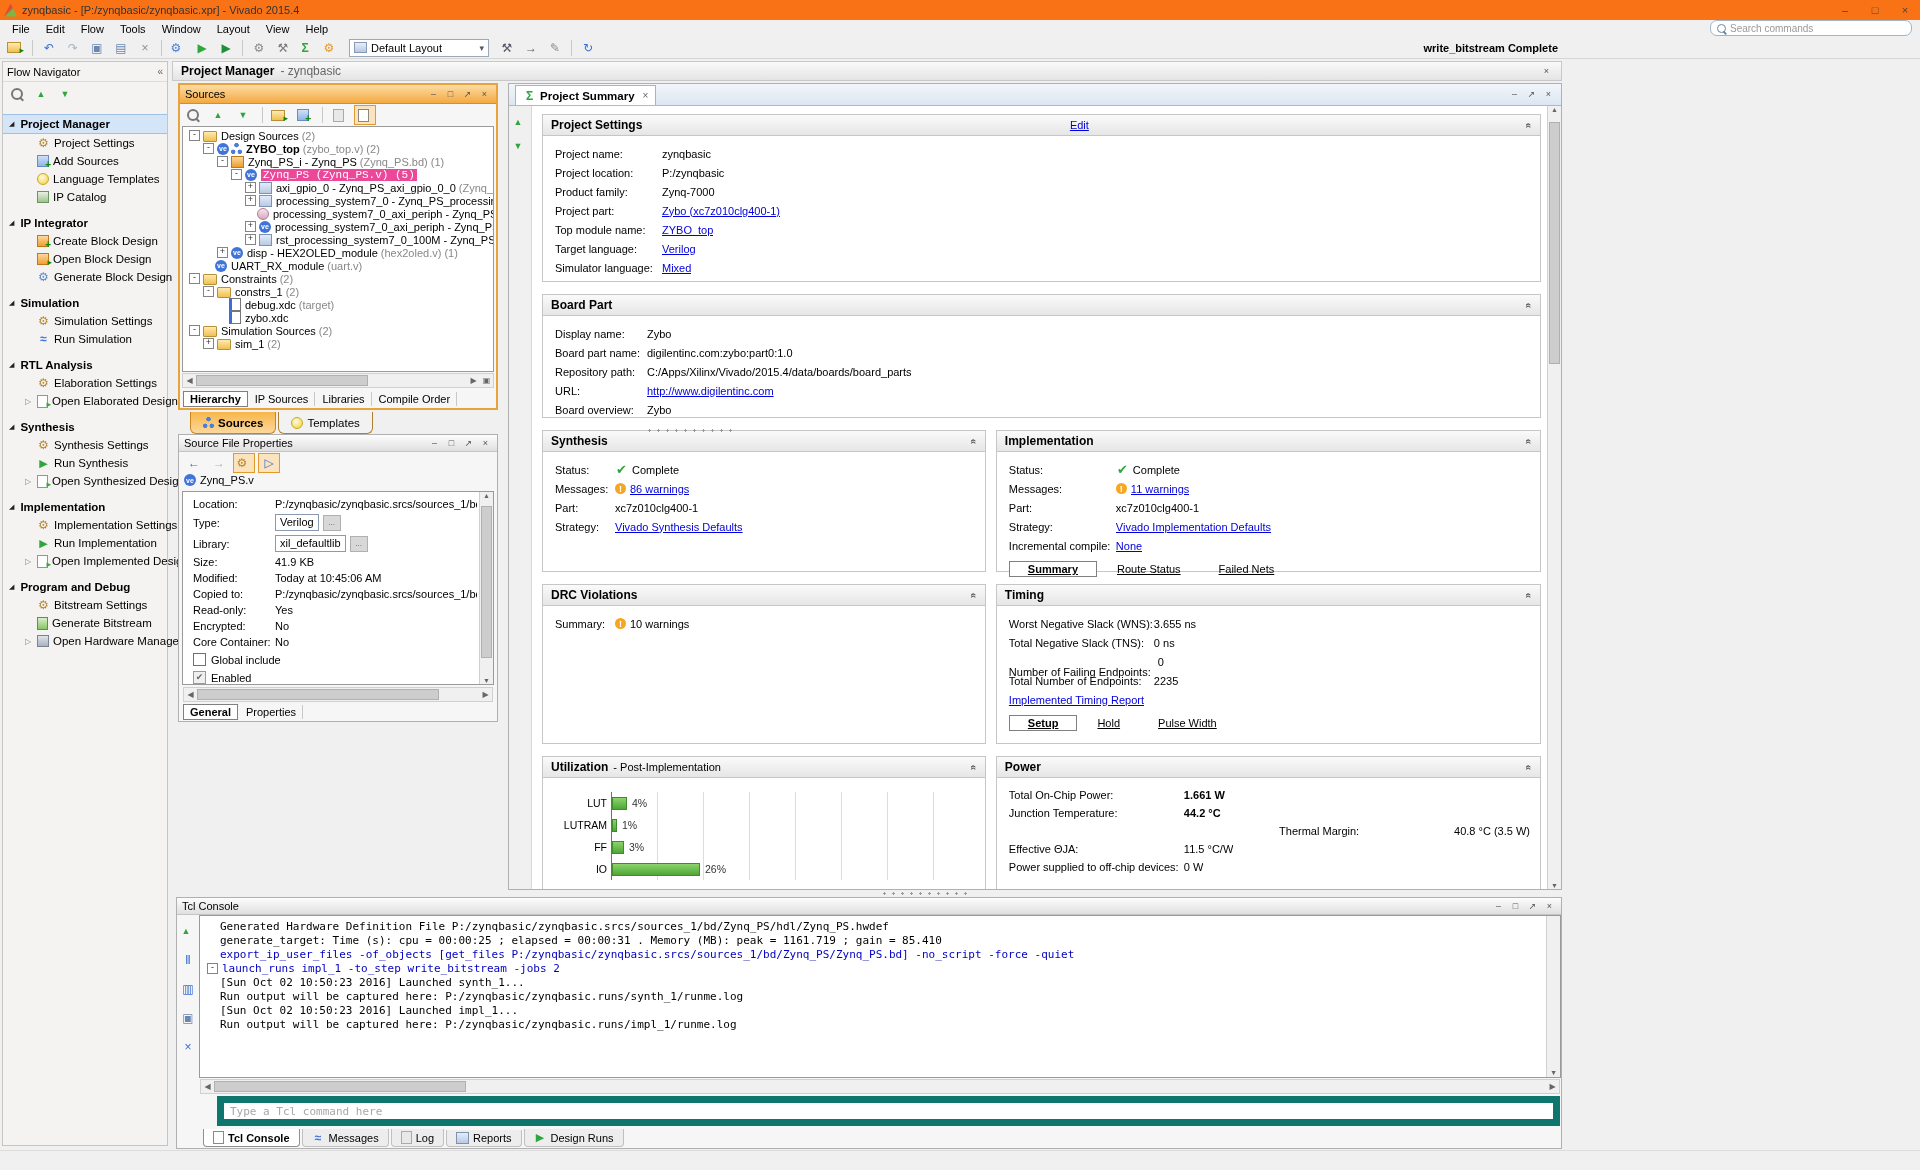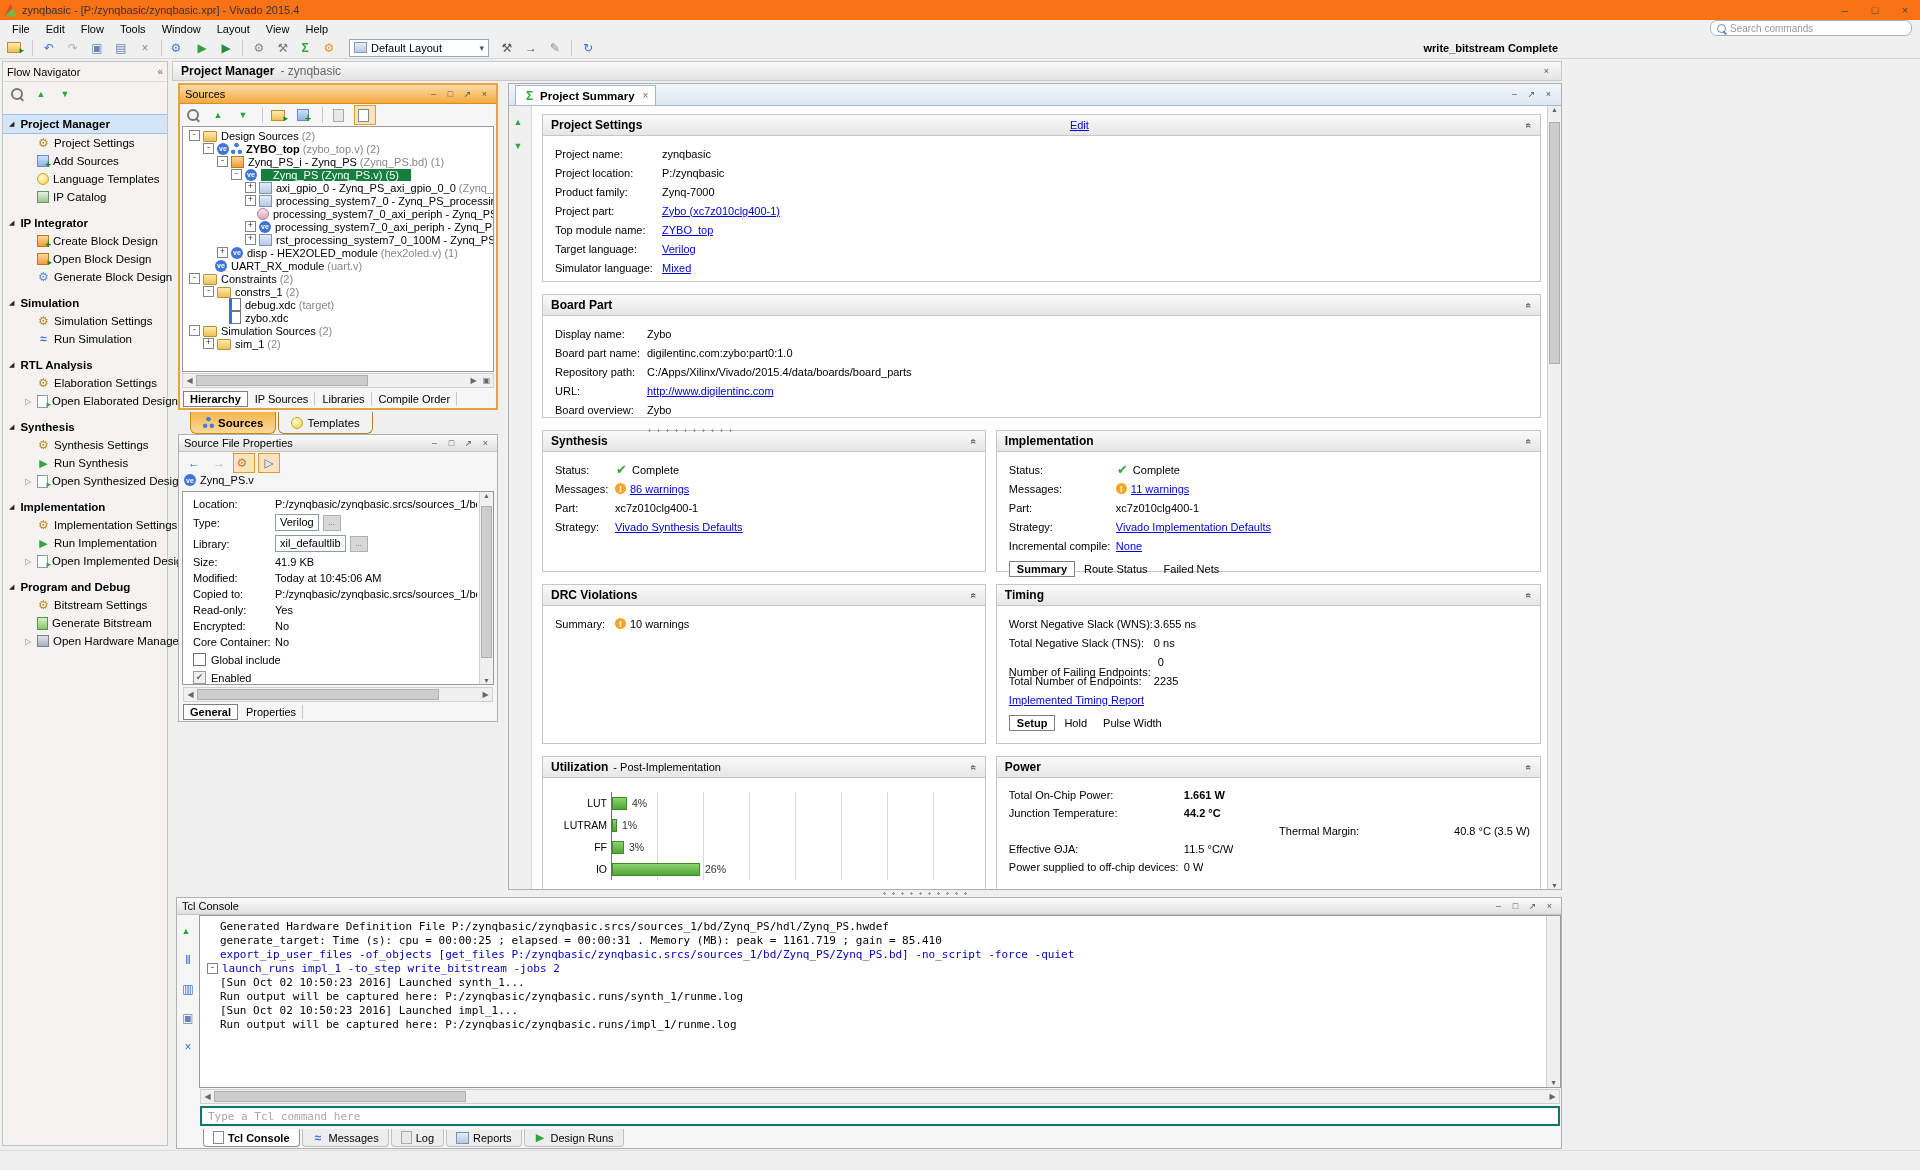--- a/index.html
+++ b/index.html
@@ -89,21 +89,21 @@
   .ptools{height:22px;flex:none;display:flex;align-items:center;padding:0 3px;gap:1px;}
   
   #pm-band{left:172px;top:61px;width:1390px;height:20px;background:linear-gradient(#fafafa,#e4e4e4);
     border:1px solid #c8c8c8;box-sizing:border-box;display:flex;align-items:center;padding:0 8px;}
   #pm-band .sub{color:#666;margin-left:6px;}
   #sources-panel{left:178px;top:83px;width:320px;height:327px;border:2px solid #e8a33d;}
   #srctree{flex:1;background:#fff;border:1px solid #9a9a9a;margin:0 2px;overflow:hidden;padding:2px 0 0 2px;}
   .trow{height:13px;display:flex;align-items:center;white-space:nowrap;font-size:11px;overflow:hidden;}
   .texp{width:9px;height:9px;border:1px solid #848484;background:#fff;font-size:9px;line-height:7px;text-align:center;margin-right:3px;flex:none;color:#333;}
   .texp.none{border:none;background:transparent;}
-  .tlbl.sel{background:#15803d;color:#fff;padding:0 12px;}
+  .tlbl.sel{background:#ec4899;color:#fff;padding:0 2px;font-family:Liberation Mono, monospace;}
   .tsuf{color:#888;margin-left:3px;}
   .hscroll{height:13px;flex:none;display:flex;align-items:center;background:#f0f0f0;border:1px solid #d0d0d0;margin:1px 2px;}
   .sarrow{width:13px;text-align:center;font-size:8px;color:#666;flex:none;}
   .sthumb{height:9px;background:#cdcdcd;border:1px solid #b0b0b0;}
   .vtabs{height:19px;flex:none;display:flex;align-items:center;padding:0 3px;gap:1px;font-size:11px;}
   .view-tab{padding:1px 6px;border-right:1px solid #c8c8c8;}
   .view-tab.active{background:#fff;border:1px solid #808080;font-weight:bold;}
   #srcdock{left:178px;top:412px;width:320px;height:22px;display:flex;gap:2px;padding-left:12px;box-sizing:border-box;}
   .dock-tab{display:flex;align-items:center;padding:2px 12px;font-size:11.5px;border:1px solid #b08030;border-top:none;border-radius:0 0 6px 6px;background:#f2f2f2;}
   .dock-tab.active{background:linear-gradient(#f8b64a,#fbd89c);font-weight:bold;border-color:#c8861c;}
@@ -141,42 +141,42 @@
   .secbody{padding:8px 10px 10px 12px;}
   .srow{display:flex;align-items:center;height:19px;font-size:11px;white-space:nowrap;}
   .slbl{flex:none;}
   .sval{overflow:hidden;}
   .sval.b{font-weight:bold;}
   .link{color:#0000dd;text-decoration:underline;}
   .editlink{margin-left:auto;font-weight:normal;font-size:11px;margin-right:10px;}
   .tworow{display:flex;gap:10px;margin-bottom:12px;}
   .tworow .section{margin-bottom:0;}
   .mini-tabs{display:flex;align-items:center;gap:2px;font-size:11px;margin-top:6px;}
-  .mini-tab{padding:1px 7px;}
+  .mini-tab{padding:1px 18px;text-decoration:underline;}
   .mini-tab.active{border:1px solid #808080;background:#fff;font-weight:bold;}
   
   .chrow{display:flex;align-items:center;height:22px;font-size:10.5px;}
   .chlbl{width:52px;text-align:right;padding-right:4px;flex:none;}
   .chplot{flex:1;align-self:stretch;display:flex;align-items:center;border-left:1px solid #707070;
     background-image:repeating-linear-gradient(to right,transparent,transparent 45px,#dcdcdc 45px,#dcdcdc 46px);}
   .chbar{height:11px;background:linear-gradient(#8cd46c,#4ea636);border:1px solid #3f8c2a;}
   .chval{margin-left:5px;color:#333;}
   
   #tcl-panel{left:176px;top:897px;width:1386px;height:252px;}
   #tclbody{flex:1;display:flex;overflow:hidden;}
   #tclstrip{width:22px;flex:none;display:flex;flex-direction:column;align-items:center;padding-top:6px;gap:9px;}
   #tclmain{flex:1;display:flex;flex-direction:column;overflow:hidden;}
   #tcltext{flex:1;background:#fff;border:1px solid #9a9a9a;overflow:hidden;
     font-family:"DejaVu Sans Mono","Liberation Mono",monospace;font-size:11px;padding:3px 6px;position:relative;}
   .cline{height:14px;display:flex;align-items:center;white-space:pre;padding-left:14px;}
   .cline .cexp{width:9px;height:9px;border:1px solid #848484;font-size:9px;line-height:7px;text-align:center;margin:0 4px 0 -13px;color:#333;flex:none;}
   .cline.blue{color:#0000c0;}
   #tclvscroll{position:absolute;right:0;top:0;bottom:0;width:13px;background:#f0f0f0;border-left:1px solid #d0d0d0;}
   #tclhscroll{margin:1px 1px;}
-  #tclinput{height:16px;flex:none;background:#fff;border:2px solid #0f766e;margin:1px 1px 2px 1px;display:flex;align-items:center;
+  #tclinput{height:16px;flex:none;background:#fff;border:7px solid #0f766e;margin:1px 1px 2px 18px;display:flex;align-items:center;
     font-family:"DejaVu Sans Mono",monospace;font-size:11px;color:#a8a8a8;padding-left:6px;}
   #tcltabs{height:20px;flex:none;display:flex;align-items:center;gap:2px;padding-left:4px;}
   .bottom-tab{display:flex;align-items:center;padding:2px 9px;font-size:11px;border:1px solid #c0c0c0;background:#ededed;border-radius:0 0 4px 4px;border-top:none;}
   .bottom-tab.active{background:#fff;font-weight:bold;border-color:#909090;}
   .dotgrip{position:absolute;width:90px;height:5px;background-image:radial-gradient(circle,#9a9a9a 1px,transparent 1.4px);background-size:9px 5px;}
   #statusbar{left:0;top:1150px;width:1920px;height:20px;border-top:1px solid #dcdcdc;background:#f0f0f0;}
 </style>
 </head>
 <body>
 

